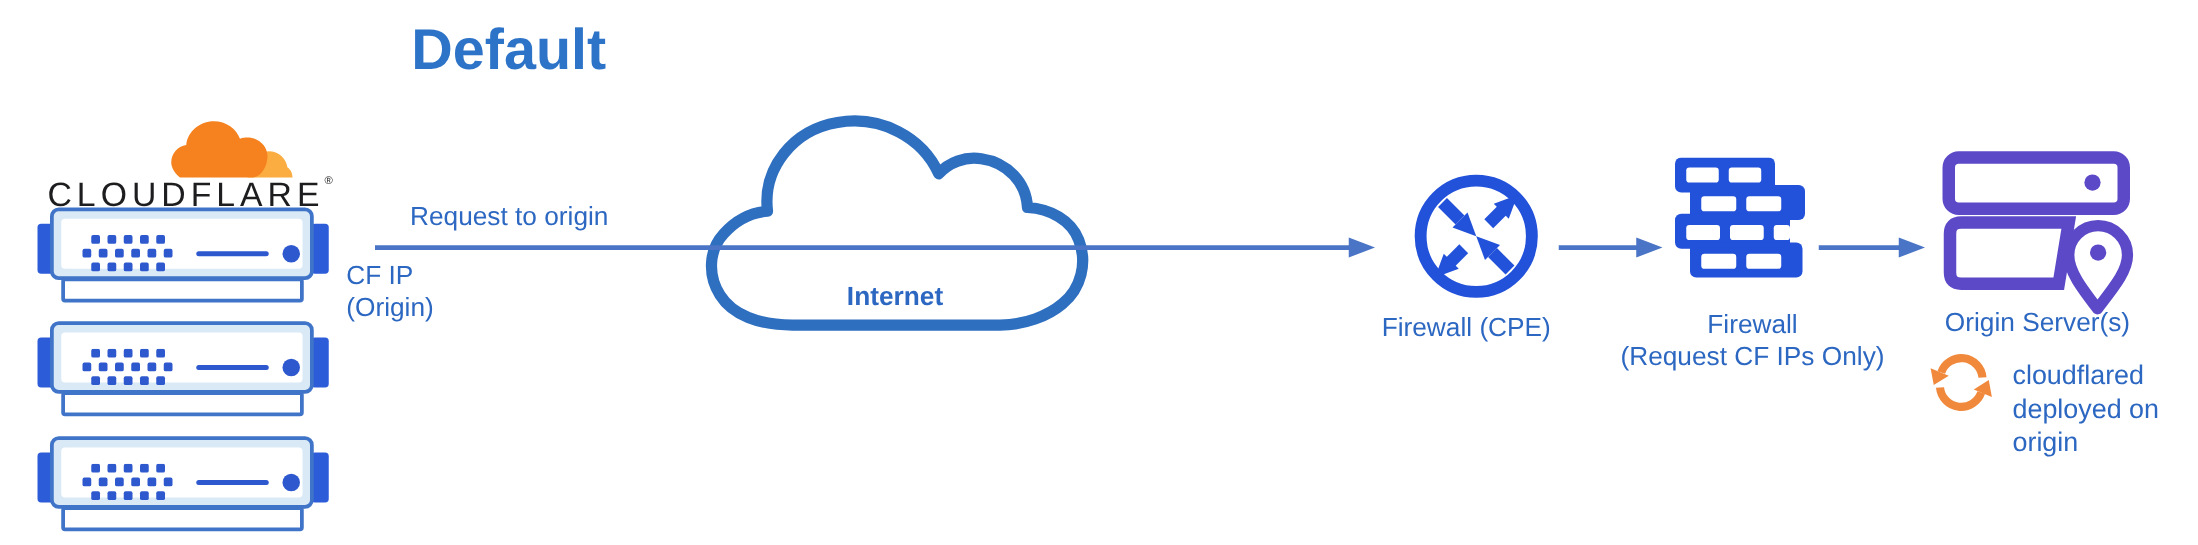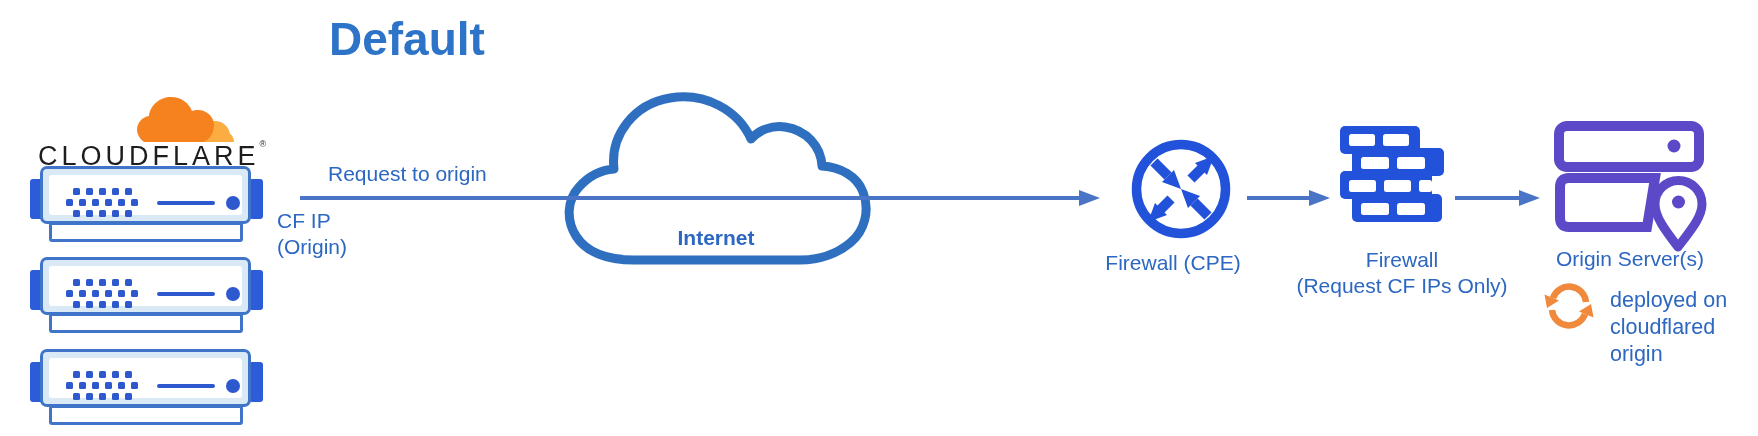--- a/index.html
+++ b/index.html
@@ -283,18 +283,18 @@
 
   <div class="abs" style="left:1541px;top:278px">
     <svg width="56" height="56" viewBox="0 0 56 56">
       <path class="orange-stroke" stroke-width="6.5" d="M 45 24 A 17 17 0 0 0 12 20"></path>
       <polygon class="orange-fill" points="6,30 3.5,16.5 18,22.5"></polygon>
       <path class="orange-stroke" stroke-width="6.5" d="M 11 32 A 17 17 0 0 0 44 36"></path>
       <polygon class="orange-fill" points="50,26 52.5,39.5 38,33.5"></polygon>
     </svg>
   </div>
   <div class="abs lbl cfd-note">
+    <span class="line">cloudflared</span>
     <span class="line">deployed on</span>
-    <span class="line">cloudflared</span>
     <span class="line">origin</span>
   </div>
 
 </div>
 
 </body></html>

